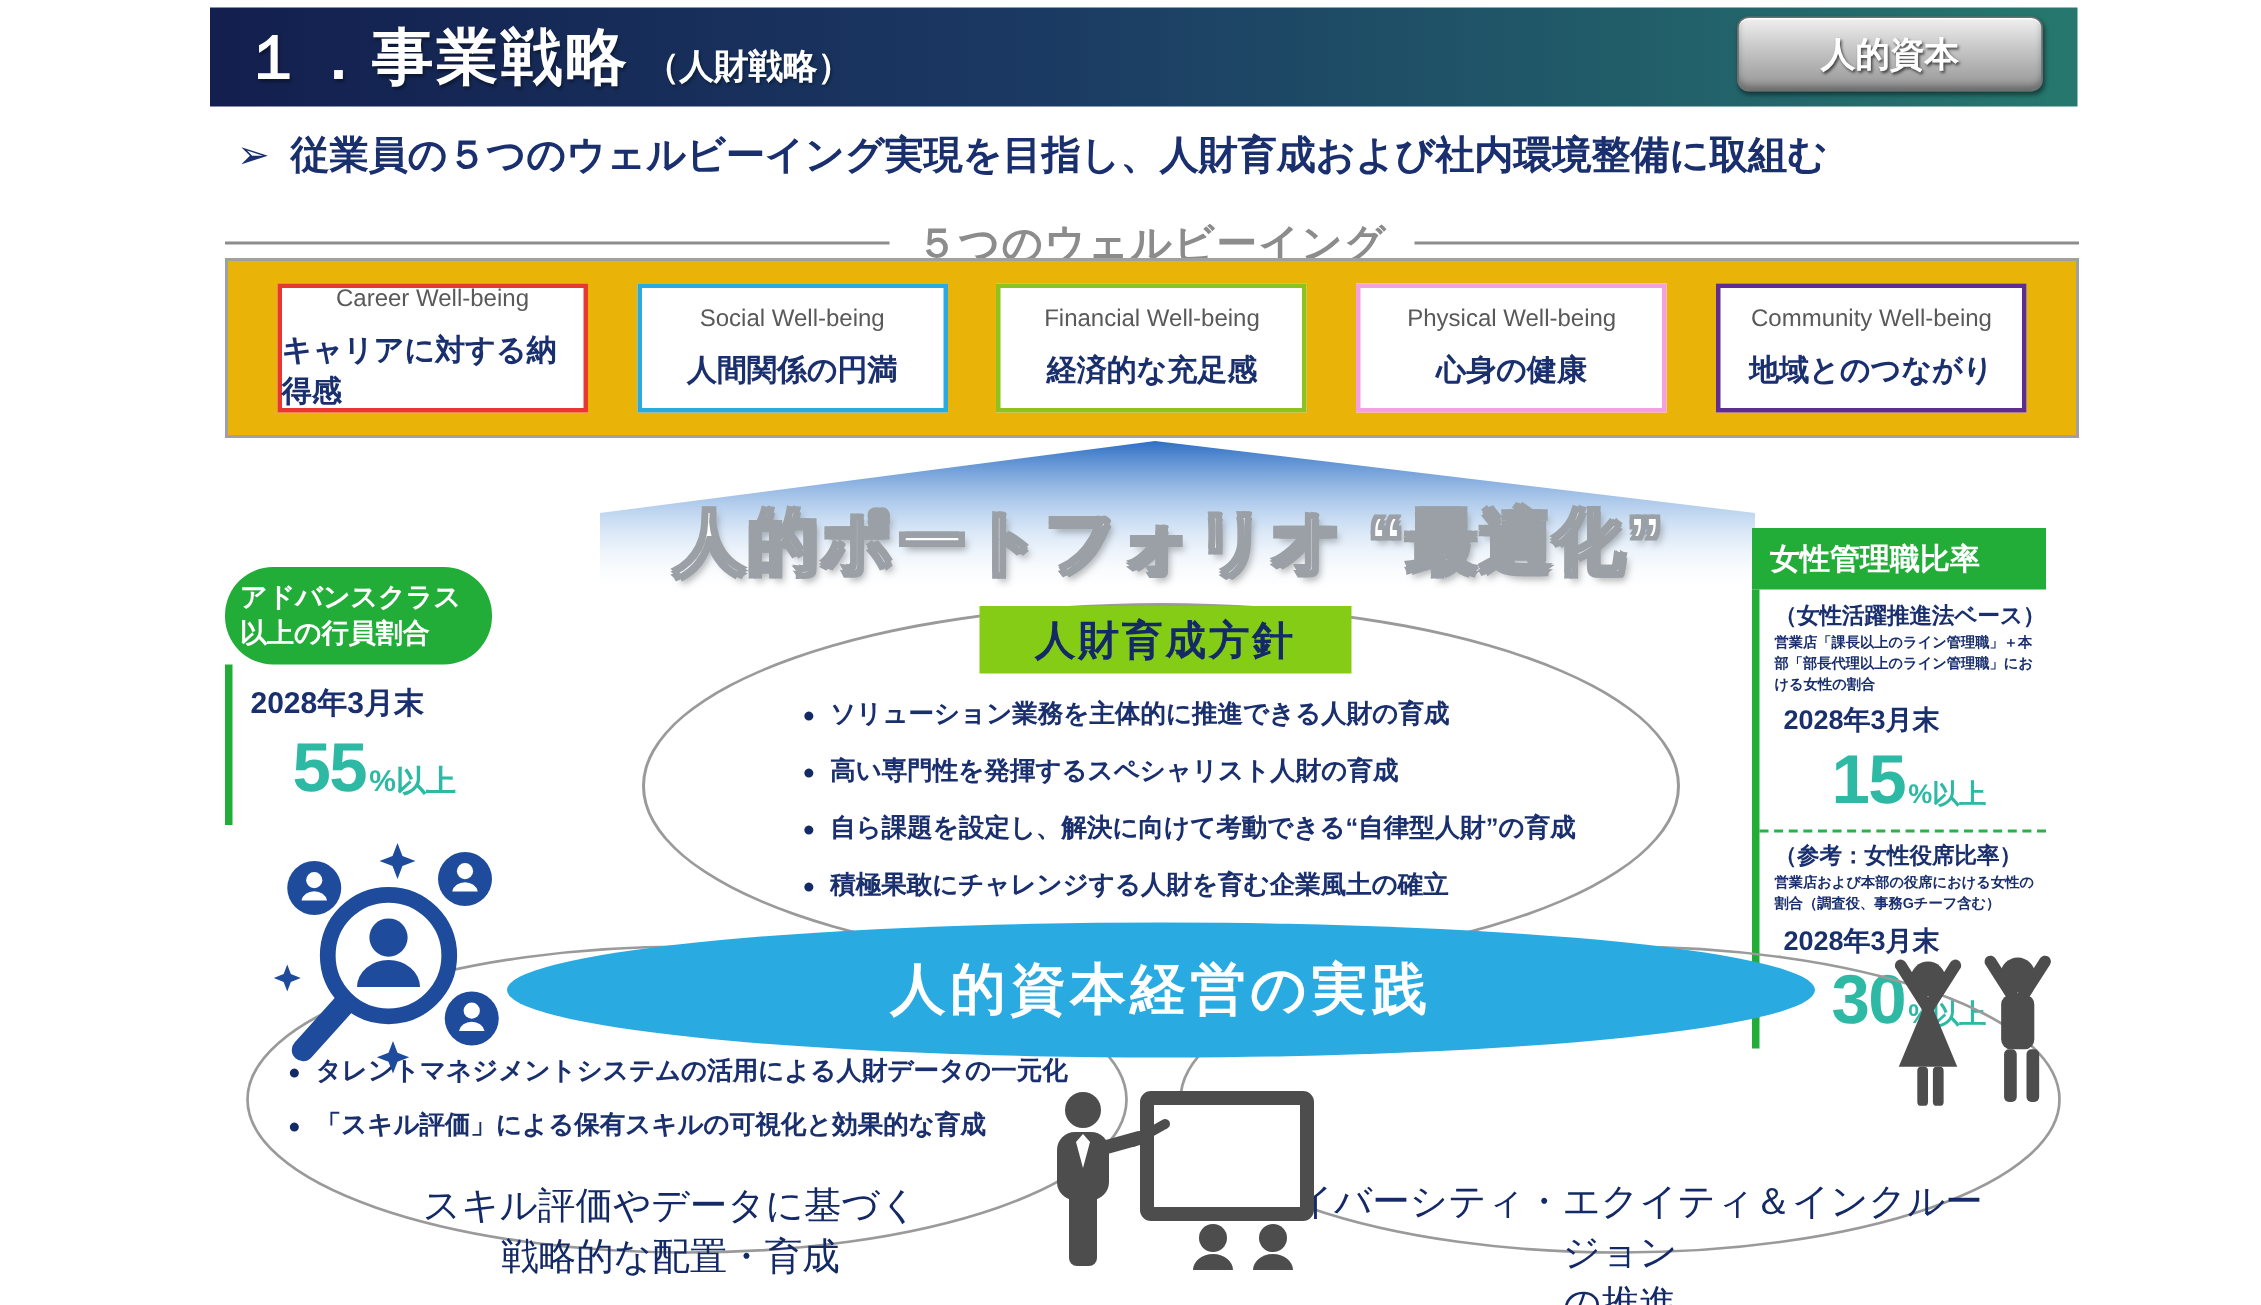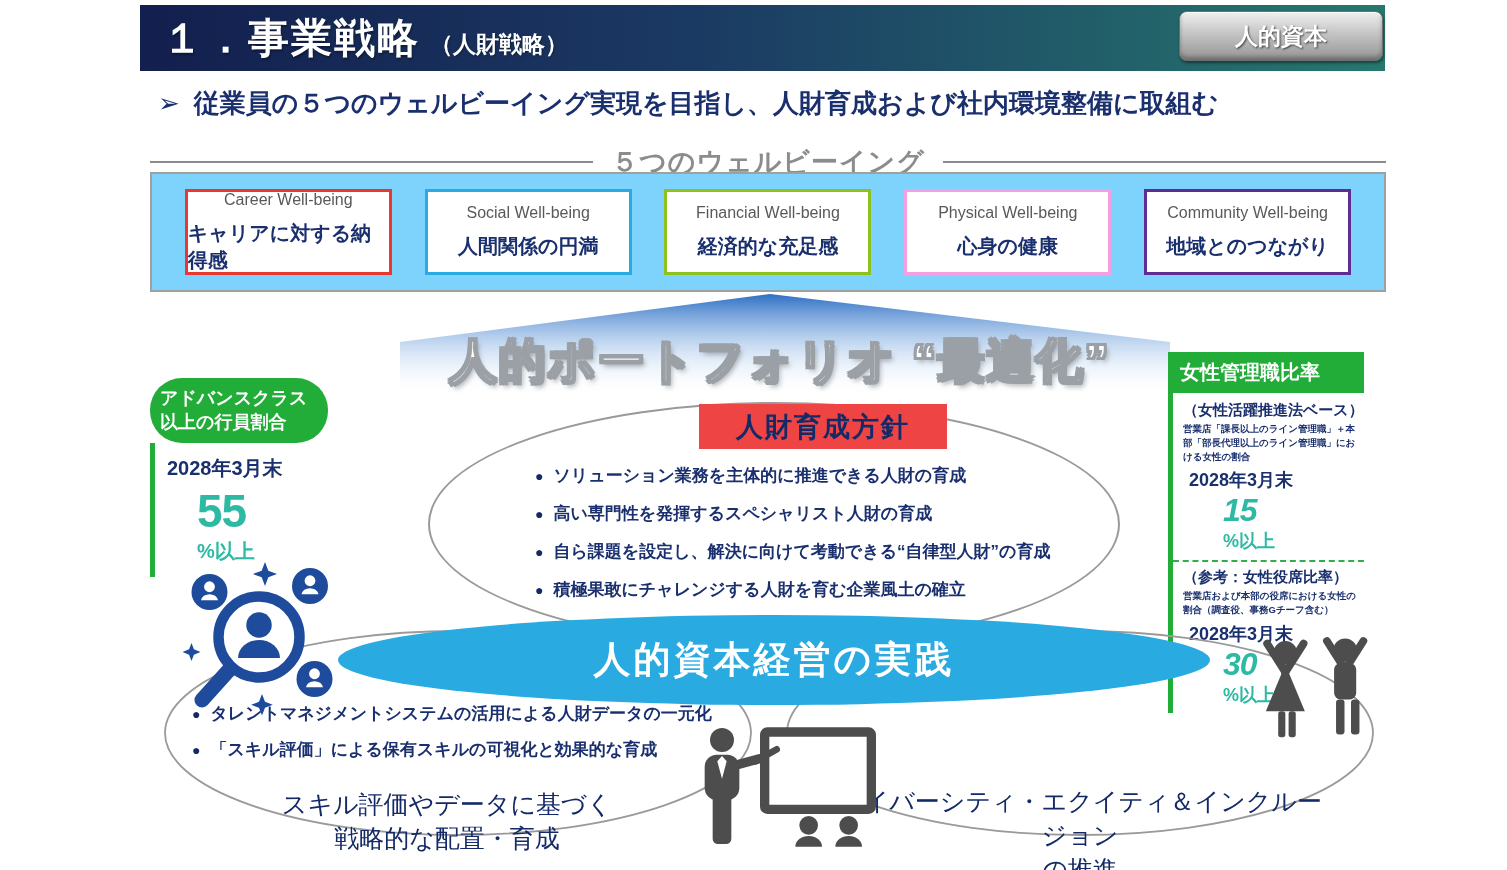--- a/index.html
+++ b/index.html
@@ -11,37 +11,37 @@
 
   
   .header-bar{
     left:140px;top:5px;width:1245px;height:66px;
     background:linear-gradient(90deg,#131f4e 0%,#1b3a63 45%,#26786e 100%);
     display:flex;align-items:center;padding-left:22px;box-sizing:border-box;
   }
   .header-title{color:#fff;font-size:41px;font-weight:800;letter-spacing:2px;text-shadow:1px 2px 2px rgba(0,0,0,.35);}
   .header-subtitle{color:#fff;font-size:23px;font-weight:800;margin-left:10px;margin-top:12px;text-shadow:1px 1px 2px rgba(0,0,0,.35);}
   .badge{
-    position:absolute;right:2px;top:6px;width:202px;height:48px;
+    position:absolute;right:23px;top:6px;width:202px;height:48px;
     background:linear-gradient(180deg,#f0f0f0 0%,#c9c9c9 40%,#949494 100%);
     border:1px solid #6f6f6f;border-radius:8px;
     box-shadow:inset 0 1px 0 #ffffff,inset 0 -3px 4px rgba(0,0,0,.28),1px 2px 3px rgba(0,0,0,.45);
     display:flex;align-items:center;justify-content:center;
     color:#fff;font-size:23px;font-weight:800;text-shadow:1px 1px 2px rgba(0,0,0,.65);cursor:pointer;
   }
 
   
   .lead{left:158px;top:86px;font-size:26px;font-weight:800;color:#1a2f6e;display:flex;gap:14px;align-items:baseline;}
 
   
   .wb-titlerow{left:150px;top:144px;width:1236px;display:flex;align-items:center;gap:18px;}
   .wb-line{flex:1;height:2px;background:#8c8c8c;}
   .wb-title{font-size:27px;font-weight:800;color:#8c8c8c;letter-spacing:1px;}
   .wb-frame{
-    left:150px;top:172px;width:1236px;height:120px;border:2px solid #a0a0a0;background:#7dd3fc;
+    left:150px;top:172px;width:1236px;height:120px;border:2px solid #a0a0a0;background:#eab308;
     display:flex;justify-content:space-evenly;align-items:center;box-sizing:border-box;
   }
   .wb-card{
     width:207px;height:86px;border:3px solid #888;background:#fff;box-sizing:border-box;
     display:flex;flex-direction:column;align-items:center;justify-content:center;gap:11px;
   }
   .wb-en{font-size:16px;color:#595959;}
   .wb-ja{font-size:20px;font-weight:800;color:#1a2f6e;}
 
   
@@ -54,41 +54,41 @@
     -webkit-text-stroke:2px #9aa0a6;
     text-shadow:-2px -2px 0 #9aa0a6,2px -2px 0 #9aa0a6,-2px 2px 0 #9aa0a6,2px 2px 0 #9aa0a6,3px 4px 5px rgba(80,80,80,.45);
   }
 
   
   .kpi-head{background:#22ac38;color:#fff;font-weight:800;box-sizing:border-box;}
   .kpi-left{left:150px;top:378px;width:178px;}
   .kpi-left .kpi-head{font-size:18px;line-height:1.35;padding:8px 10px;border-radius:32px;}
   .kpi-body{border-left:5px solid #22ac38;padding:12px 0 12px 12px;}
   .kpi-date{font-size:20px;font-weight:800;color:#1a2f6e;}
-  .kpi-valrow{display:flex;align-items:baseline;margin-left:28px;margin-top:2px;flex-direction:column;}
+  .kpi-valrow{display:flex;align-items:baseline;margin-left:28px;margin-top:2px;}
   .kpi-value{font-size:46px;font-weight:800;color:#2db9a3;letter-spacing:-1px;}
   .kpi-unit{font-size:20px;font-weight:800;color:#2db9a3;margin-left:2px;}
 
   .kpi-right{left:1168px;top:352px;width:196px;}
   .kpi-right .kpi-head{font-size:20px;padding:7px 12px;}
   .kpi-right .kpi-body{padding:8px 0 6px 10px;}
   .kpi-label{font-size:15px;font-weight:800;color:#1a2f6e;}
   .kpi-note{font-size:9.5px;font-weight:700;color:#1a2f6e;line-height:1.45;margin-top:2px;padding-right:4px;}
   .kpi-right .kpi-date{font-size:18px;margin:5px 0 0 6px;}
   .kpi-right .kpi-valrow{margin-left:38px;margin-top:0;}
-  .kpi-right .kpi-value{font-size:32px;font-style:italic;}
+  .kpi-right .kpi-value{font-size:46px;}
   .kpi-right .kpi-unit{font-size:18px;}
   .kpi-dash{border-top:2px dashed #2fae4a;margin:7px 0 6px -10px;}
 
   
   .dev-ellipse{left:428px;top:402px;width:688px;height:240px;border:2px solid #9a9a9a;border-radius:50%;}
   .dev-title{
-    left:653px;top:404px;width:248px;height:45px;background:#ef4444;
+    left:653px;top:404px;width:248px;height:45px;background:#84cc16;
     display:flex;align-items:center;justify-content:center;
-    font-size:27px;font-weight:800;color:#142a66;letter-spacing:2px;margin-left:46px;
+    font-size:27px;font-weight:800;color:#142a66;letter-spacing:2px;
   }
   .bullets{display:flex;flex-direction:column;}
   .dev-bullets{left:535px;top:464px;gap:15px;}
   .brow{display:flex;align-items:baseline;font-size:17px;font-weight:800;color:#1a2f6e;white-space:nowrap;}
   .brow::before{content:"●";font-size:14px;color:#142a66;margin-right:10px;}
 
   
   .practice{
     left:338px;top:615px;width:872px;height:90px;background:#29abe2;border-radius:50%;
     display:flex;align-items:center;justify-content:center;

